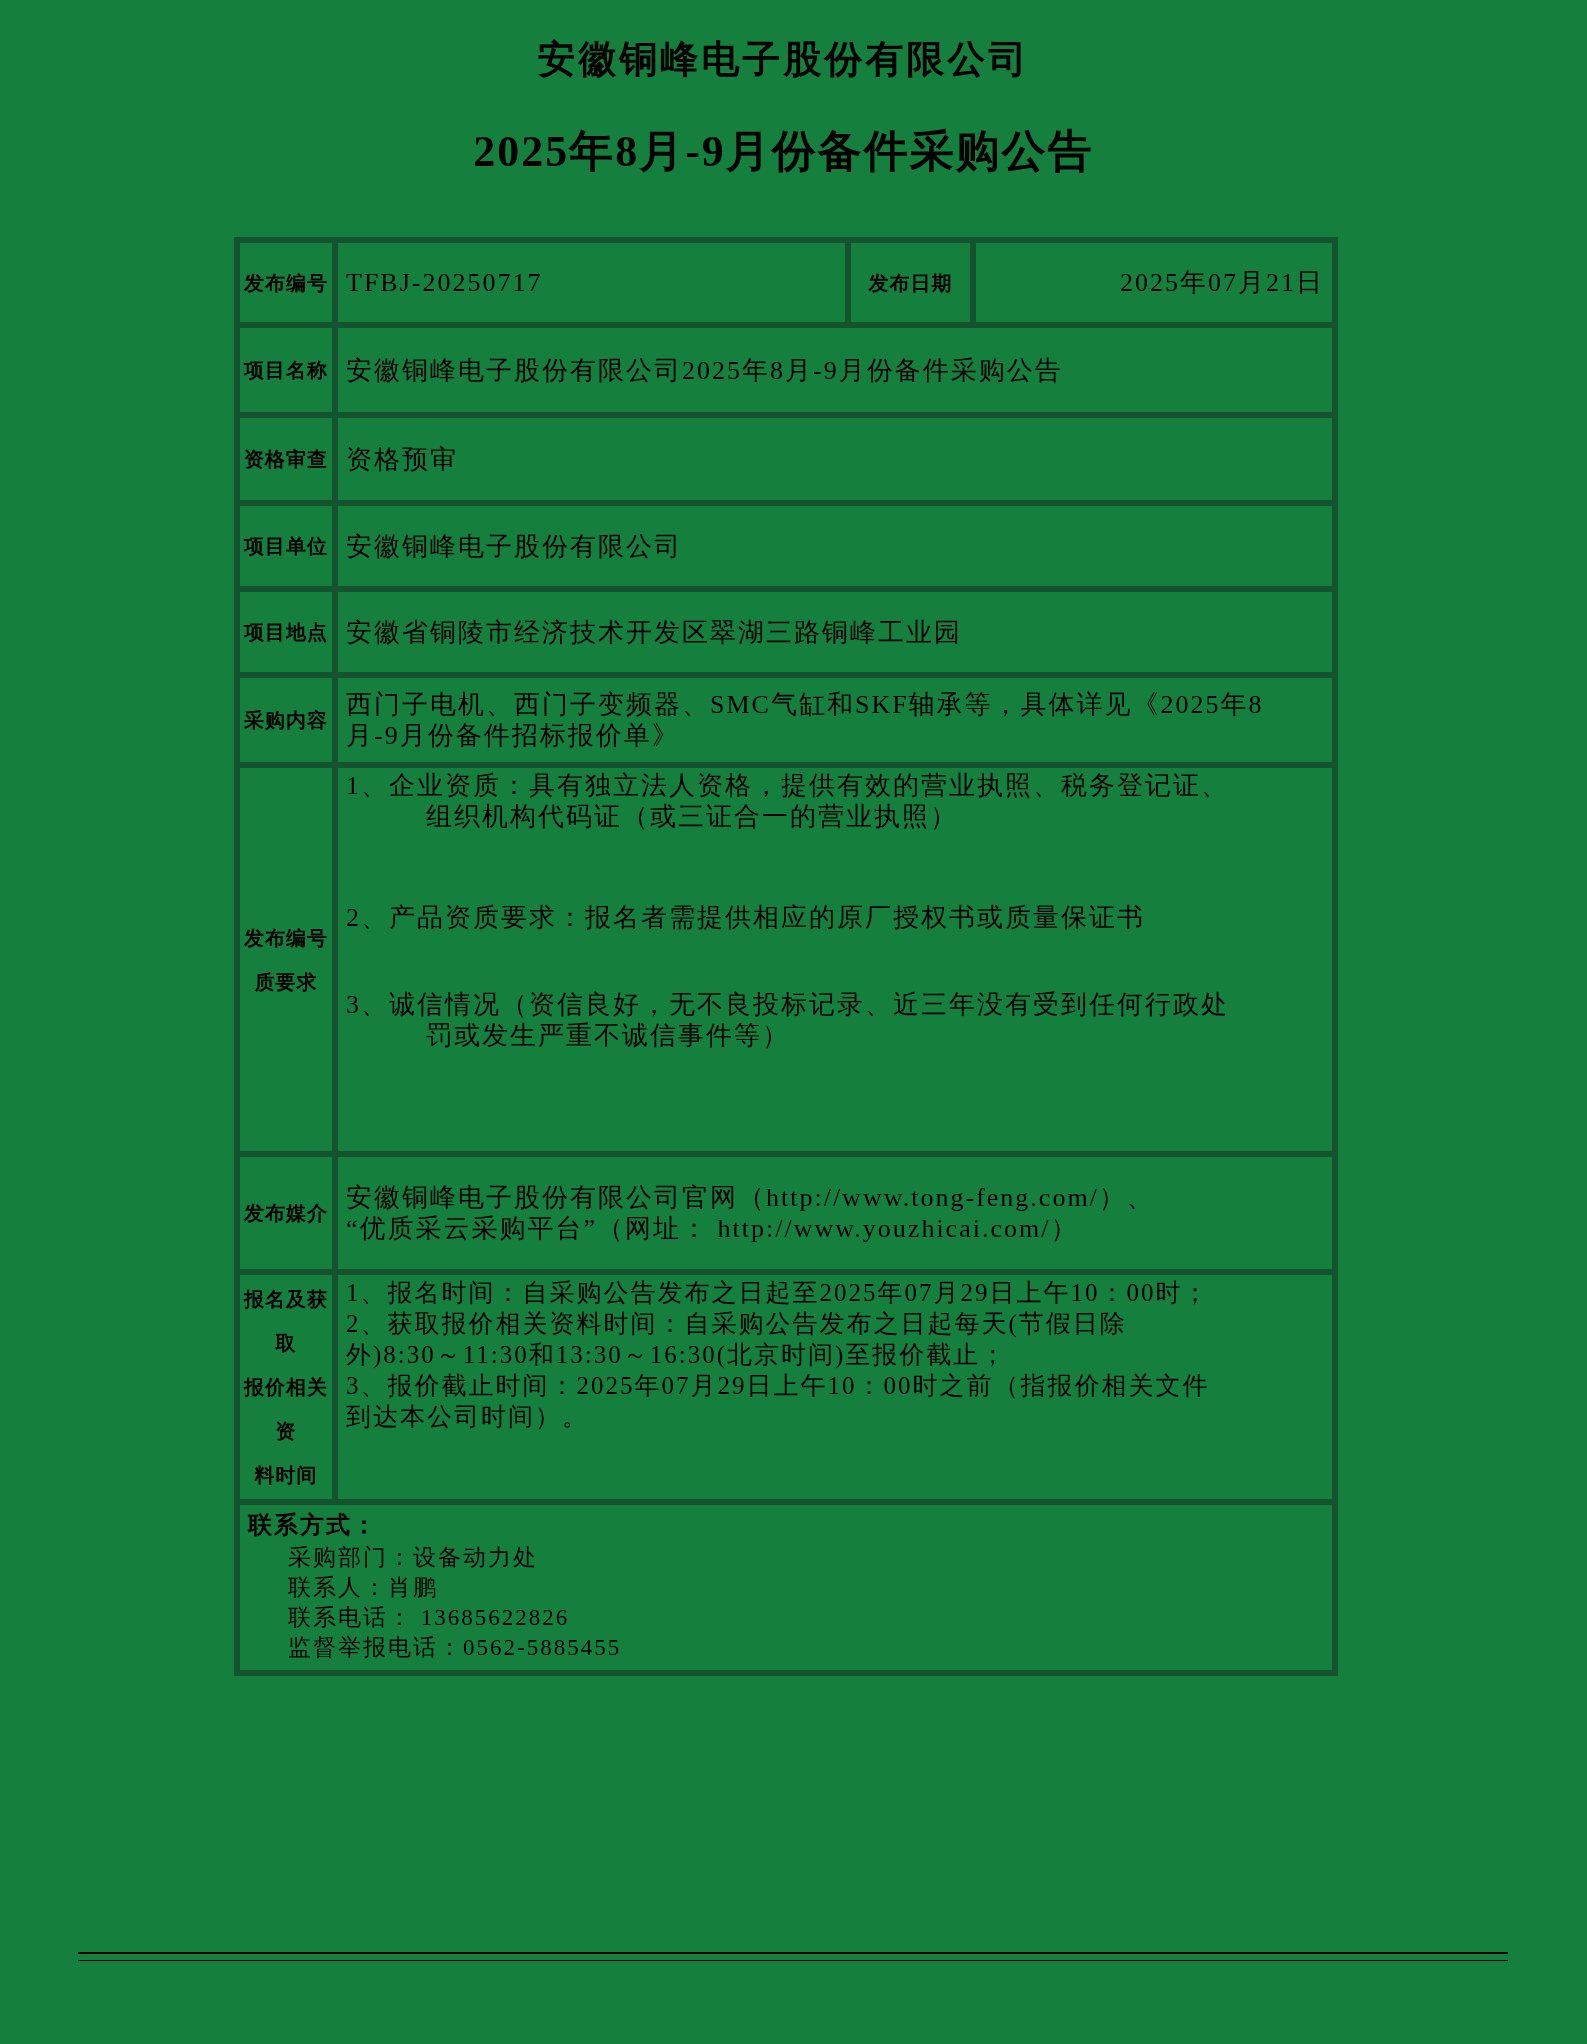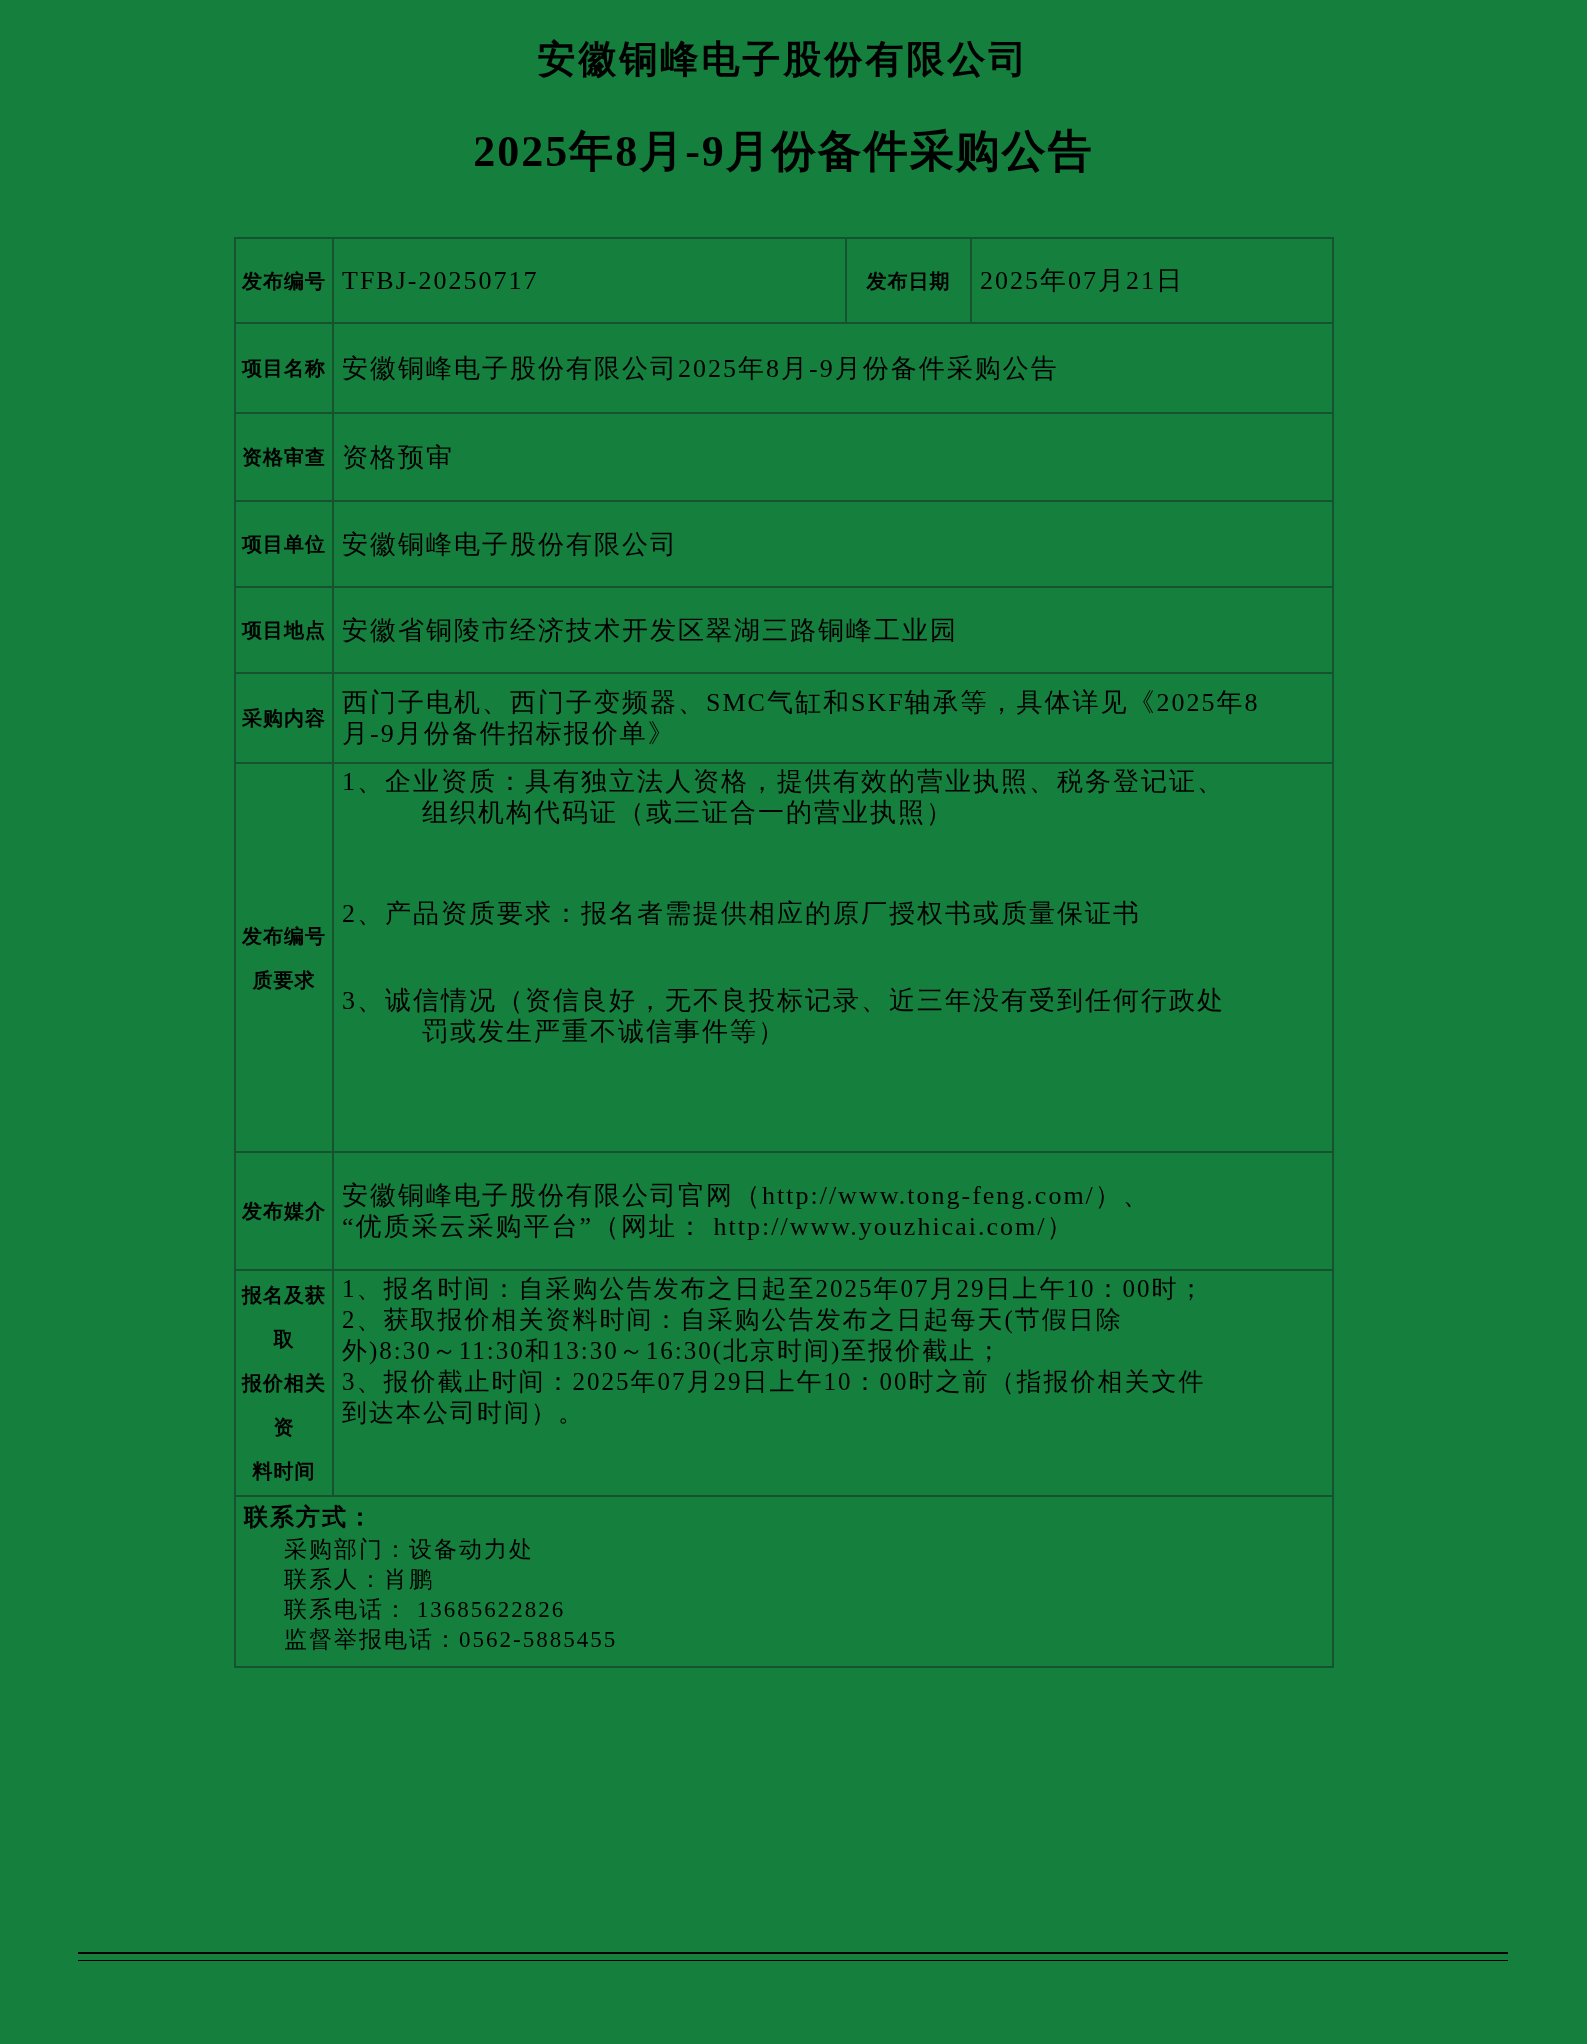--- a/index.html
+++ b/index.html
@@ -19,21 +19,21 @@
     position: absolute; top: 122px; left: 0; width: 1567px;
     text-align: center; font-size: 44px; font-weight: bold; letter-spacing: 2px;
   }
 
   table.main {
     position: absolute; top: 237px; left: 234px;
     width: 1098px; table-layout: fixed;
     border-collapse: collapse;
   }
   table.main th, table.main td {
-    border: 2px solid #14532d;
+    border: 6px solid #14532d;
     padding: 2px 8px;
     overflow: hidden;
   }
   table.main th {
     font-weight: bold; font-size: 20px; letter-spacing: 1px;
     text-align: center; line-height: 44px; padding: 2px 2px;
   }
   table.main td.value {
     font-size: 26px; letter-spacing: 2px; line-height: 31px;
   }
@@ -44,21 +44,21 @@
   tr.h-r3  { height: 88px; }
   tr.h-r4  { height: 86px; }
   tr.h-r5  { height: 86px; }
   tr.h-r6  { height: 90px; }
   tr.h-r7  { height: 389px; }
   tr.h-r8  { height: 118px; }
   tr.h-r9  { height: 182px; }
   tr.h-r10 { height: 171px; }
   tr.h-r11 { height: 88px; }
 
-  td.date-cell { text-align: left; }
+  td.date-cell { text-align: right; }
 
   td.qual { vertical-align: top; padding-top: 14px; line-height: 42px; }
   .qual-item2 { margin-top: 70px; }
   .qual-item3 { margin-top: 56px; }
   .indent-qual { padding-left: 80px; }
 
   td.media-cell { line-height: 44px; }
 
   td.signup { vertical-align: top; padding-top: 4px; line-height: 33px; font-size: 25px !important; }
 

